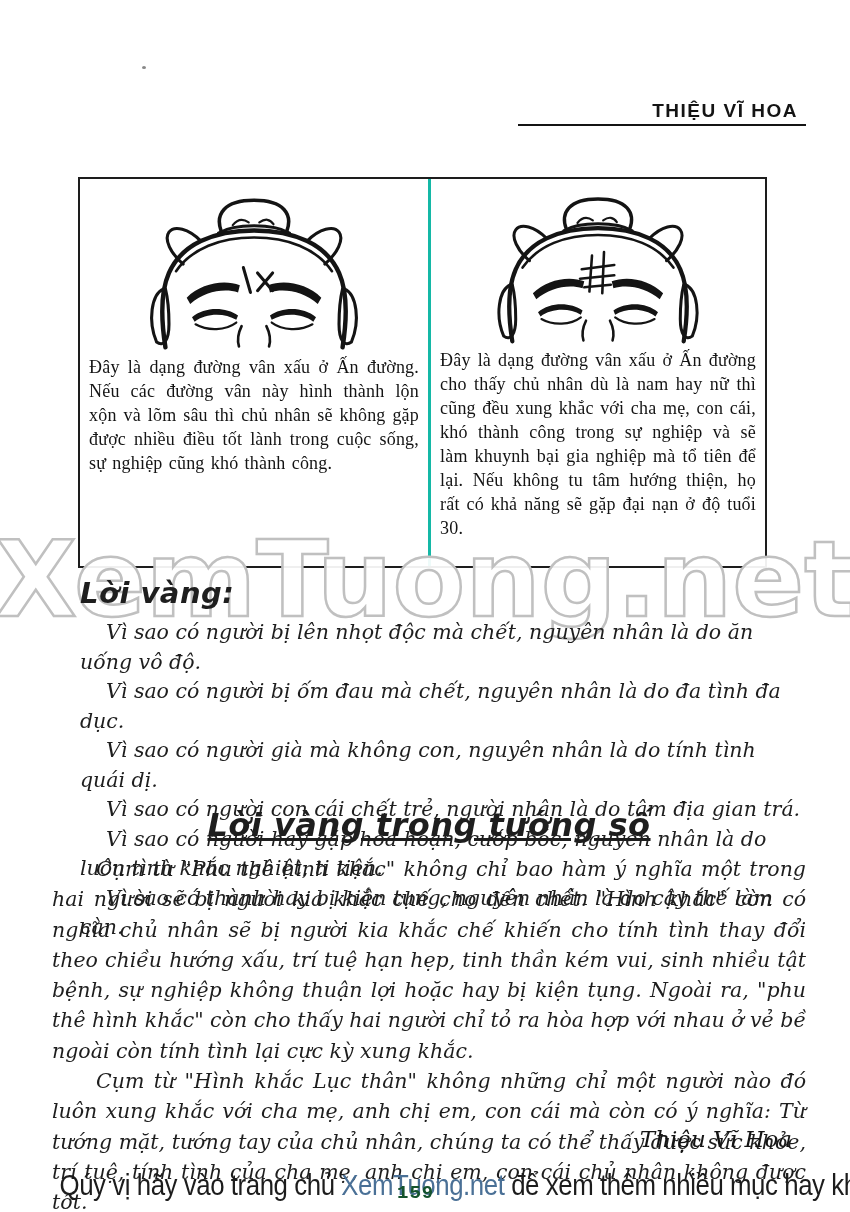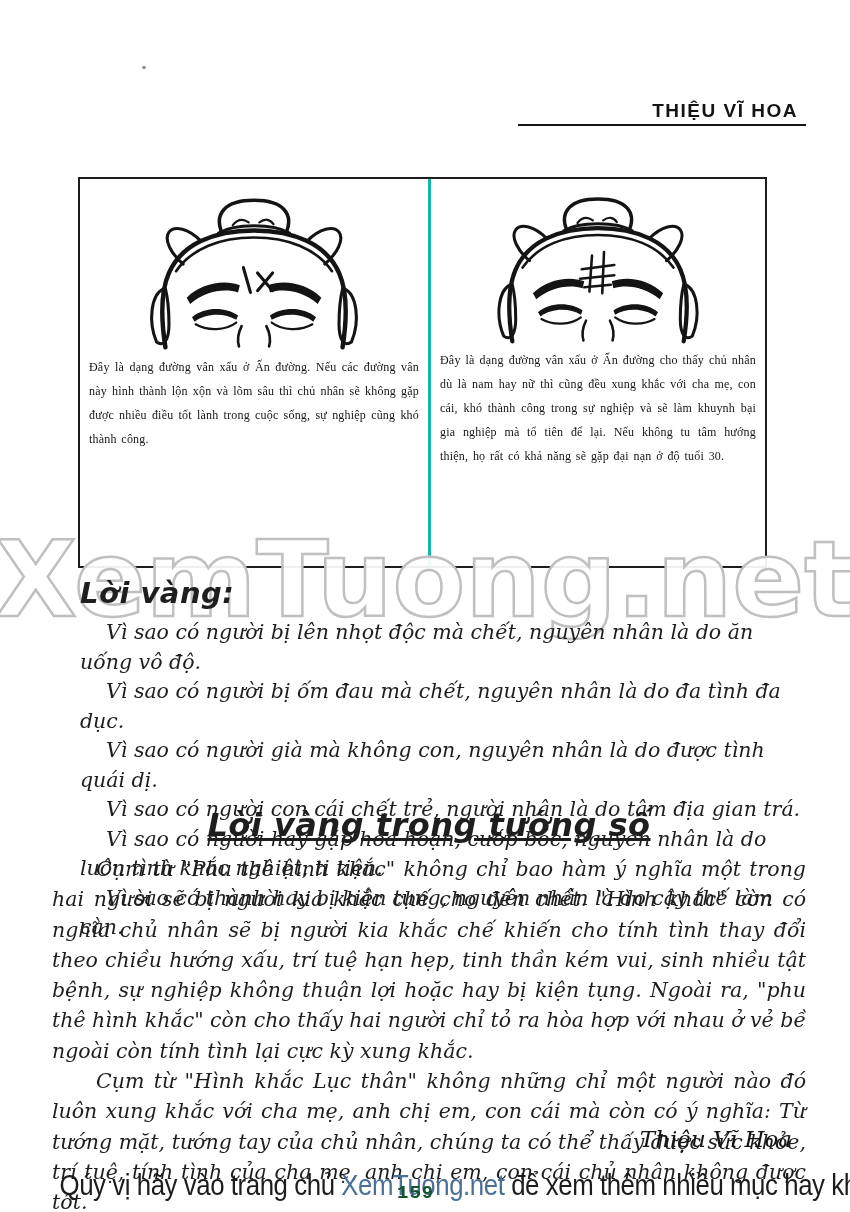--- a/index.html
+++ b/index.html
@@ -12,21 +12,21 @@
     font-weight:700;font-size:19px;letter-spacing:1.5px;}
   .hdr-rule{position:absolute;top:124px;left:518px;width:288px;height:2px;background:#141414;}
   .speck{position:absolute;top:66px;left:142px;width:4px;height:3px;border-radius:50%;background:#888;}
 
   
   .figure-box{position:absolute;top:177px;left:78px;width:689px;height:391px;
     border:2px solid #1d1d1d;box-sizing:border-box;display:flex;z-index:1;}
   .panel{flex:0 0 auto;width:348px;box-sizing:border-box;padding:5px 9px 0 9px;position:relative;z-index:3;}
   .panel.right{width:337px;border-left:3px solid #14b8a6;}
   .face{display:block;margin:2px auto 4px auto;}
-  .caption{font-size:12px;line-height:24px;text-align:justify;letter-spacing:0.2px;word-spacing:1.5px;}
+  .caption{font-size:18px;line-height:24px;text-align:justify;letter-spacing:0.2px;word-spacing:1.5px;}
 
   
   .watermark{position:absolute;top:518px;left:-14px;right:-14px;text-align:center;z-index:2;
     font-family:"DejaVu Sans",sans-serif;font-weight:700;font-size:106px;white-space:nowrap;
     color:rgba(255,255,255,0.93);-webkit-text-stroke:2.5px #c0c0c0;letter-spacing:0;}
 
   
   .loi-vang{position:absolute;top:576px;left:80px;right:46px;z-index:3;}
   .loi-vang h1{margin:0 0 8px 0;font-family:"DejaVu Sans",sans-serif;font-weight:700;font-style:italic;
     font-size:29px;letter-spacing:0.5px;}
@@ -133,21 +133,21 @@
       <div class="caption">Đây là dạng đường vân xấu ở Ấn đường cho thấy chủ nhân dù là nam hay nữ thì cũng đều xung khắc với cha mẹ, con cái, khó thành công trong sự nghiệp và sẽ làm khuynh bại gia nghiệp mà tổ tiên để lại. Nếu không tu tâm hướng thiện, họ rất có khả năng sẽ gặp đại nạn ở độ tuổi 30.</div>
     </div>
   </div>
 
   <div class="watermark">XemTuong.net</div>
 
   <div class="loi-vang script">
     <h1>Lời vàng:</h1>
     <p>Vì sao có người bị lên nhọt độc mà chết, nguyên nhân là do ăn uống vô độ.</p>
     <p>Vì sao có người bị ốm đau mà chết, nguyên nhân là do đa tình đa dục.</p>
-    <p>Vì sao có người già mà không con, nguyên nhân là do được tình quái dị.</p>
+    <p>Vì sao có người già mà không con, nguyên nhân là do tính tình quái dị.</p>
     <p>Vì sao có người con cái chết trẻ, người nhân là do tâm địa gian trá.</p>
     <p>Vì sao có người hay gặp hỏa hoạn, cướp bóc, nguyên nhân là do luôn tình khắc nghiệt, ti tiện.</p>
     <p>Vì sao có thành hay bị kiện tụng, nguyên nhân là do cậy thế làm càn.</p>
   </div>
 
   <div class="section2 script">
     <h2>Lời vàng trong tướng số</h2>
     <p>Cụm từ "Phu thê hình khắc" không chỉ bao hàm ý nghĩa một trong hai người sẽ bị người kia khắc chế cho đến chết. "Hình khắc" còn có nghĩa chủ nhân sẽ bị người kia khắc chế khiến cho tính tình thay đổi theo chiều hướng xấu, trí tuệ hạn hẹp, tinh thần kém vui, sinh nhiều tật bệnh, sự nghiệp không thuận lợi hoặc hay bị kiện tụng. Ngoài ra, "phu thê hình khắc" còn cho thấy hai người chỉ tỏ ra hòa hợp với nhau ở vẻ bề ngoài còn tính tình lại cực kỳ xung khắc.</p>
     <p>Cụm từ "Hình khắc Lục thân" không những chỉ một người nào đó luôn xung khắc với cha mẹ, anh chị em, con cái mà còn có ý nghĩa: Từ tướng mặt, tướng tay của chủ nhân, chúng ta có thể thấy được sức khỏe, trí tuệ, tính tình của cha mẹ, anh chị em, con cái chủ nhân không được tốt.</p>
   </div>

